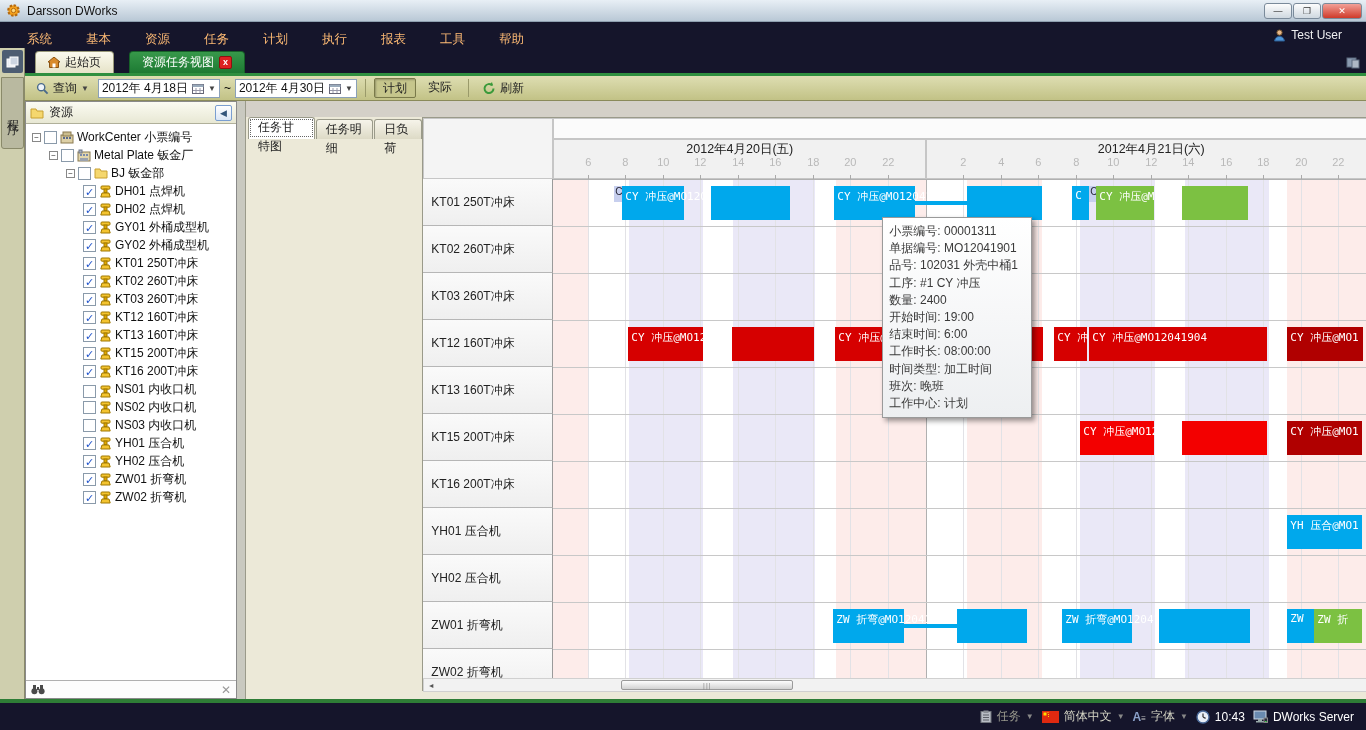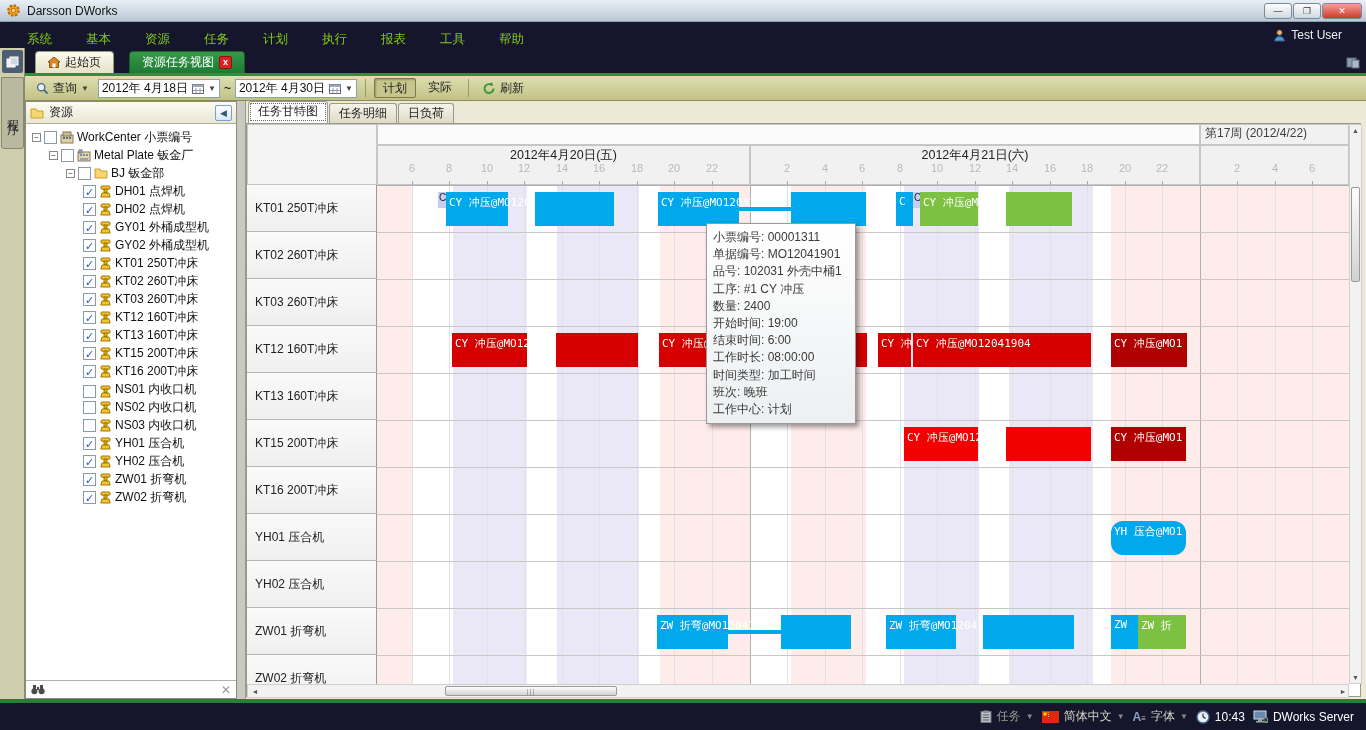--- a/index.html
+++ b/index.html
@@ -11,21 +11,21 @@
   .titlebar { height:22px; background:linear-gradient(#e8eff5,#b9c8d6); border-bottom:1px solid #8fa0b0; display:flex; align-items:center; padding:0 4px; }
   .app-icon { width:15px; height:15px; margin:0 6px 0 2px; display:inline-block; }
   .title-text { color:#111; font-size:12px; }
   .winbtns { margin-left:auto; display:flex; }
   .wbtn { width:28px; height:16px; margin-left:1px; border:1px solid #7a8a9a; border-radius:3px; background:linear-gradient(#fdfdfd,#cfd8e0); color:#333; font-size:9px; line-height:14px; text-align:center; }
   .wbtn.close { background:linear-gradient(#f2a097,#cf3a2a); color:#fff; font-weight:bold; width:40px; }
 
   
   .menubar { height:26px; background:#15152b; display:flex; align-items:center; padding:0 10px; }
   #menu-items { display:flex; }
-  #menu-items .mitem { color:#84cc16; padding:0 17px; font-size:12.5px;margin-top:8px; }
+  #menu-items .mitem { color:#fdba74; padding:0 17px; font-size:12.5px;margin-top:8px; }
   .user { margin-left:auto; color:#f0f0f0; display:flex; align-items:center; gap:5px; padding-right:14px; }
 
   .body-row { flex:1; display:flex; min-height:0; }
 
   
   .left-strip { width:25px; background:#cfcfae; border-right:1px solid #8a8a6a; position:relative; }
   .strip-icon-tab { position:absolute; top:2px; left:2px; width:21px; height:23px; background:#4d5d72; border-radius:2px; display:flex; align-items:center; justify-content:center; }
   .strip-tab { position:absolute; top:29px; left:1px; width:23px; height:72px; background:#b9b9a0; border:1px solid #8a8a6a; border-radius:0 0 3px 3px; display:flex; align-items:center; justify-content:center; }
   .strip-tab span { writing-mode:vertical-rl; color:#222; font-size:12px; letter-spacing:2px; }
 
@@ -59,21 +59,21 @@
   .titem { height:18px; display:flex; align-items:center; gap:3px; white-space:nowrap; }
   .titem .lbl { font-size:12px; color:#111; }
   .exp { width:9px; height:9px; border:1px solid #888; background:#fff; font-size:8px; line-height:7px; text-align:center; color:#333; flex:none; }
   .cb { width:13px; height:13px; border:1px solid #8a9aaa; background:#fff; flex:none; font-size:11px; line-height:12px; text-align:center; color:#2255cc; font-weight:bold; }
   .tree-foot { height:18px; border-top:1px solid #b0b0b0; display:flex; align-items:center; padding:0 5px; background:#fdfdfd; }
   .xglyph { margin-left:auto; color:#999; font-weight:bold; font-size:12px; }
 
   .splitter { width:9px; background:#c9c9c0; border-right:1px solid #9a9a8a; }
 
   
-  .gantt-panel { flex:1; background:#ece9d8; display:flex; flex-direction:column; min-width:0; }
+  .gantt-panel { flex:1; background:#ece9d8; display:flex; flex-direction:row; min-width:0;margin-top:16px; }
   .gantt-tabs { height:22px; display:flex; align-items:flex-end; padding-left:2px; gap:1px; }
   .gtab { height:20px; padding:0 9px; border:1px solid #9a9a8a; border-bottom:none; border-radius:3px 3px 0 0; background:linear-gradient(#f6f4ea,#dddac6); font-size:12px; line-height:19px; color:#222; }
   .gtab.active { background:#fff; outline:1px dotted #666; outline-offset:-3px; height:22px; }
   #gantt { position:relative; width:1115px; height:574px; background:#fff; border:1px solid #9a9a8a; }
   .g-abs { position:absolute; }
   .hdrcell { background:#f1f1f1; border:1px solid #c6c6c6; }
   .daytitle { text-align:center; font-size:12.5px; color:#222; padding-top:1px; }
   .ticklbl { position:absolute; top:17px; width:30px; text-align:center; color:#b9b9b9; font-size:11px; }
   .rowhdr { background:linear-gradient(#fafafa,#efefef); border-bottom:1px solid #b6b6b6; border-right:1px solid #9a9a9a; color:#222; font-size:12px; padding-left:8px; display:flex; align-items:center; }
   .bar { position:absolute; height:34px; color:#fff; font-family:"DejaVu Sans Mono","Liberation Mono",monospace; font-size:11px; white-space:nowrap; padding:3px 0 0 3px; z-index:2; overflow:visible; }
@@ -608,21 +608,21 @@
                 <div class="bar" style="left: 501px; top: 147px; width: 33px; background: rgb(214, 0, 0);">CY 冲</div>
                 <div class="bar" style="left: 536px; top: 147px; width: 178px; background: rgb(214, 0, 0);">CY 冲压@MO12041904</div>
                 <div class="bar" style="left: 734px; top: 147px; width: 76px; background: rgb(176, 0, 0);">CY 冲压@MO1</div>
                 <div class="g-abs" style="left: 0px; top: 234px; width: 972px; height: 1px; background: rgb(200, 200, 200);"></div>
                 <div class="g-abs" style="left: 0px; top: 281px; width: 972px; height: 1px; background: rgb(200, 200, 200);"></div>
                 <div class="bar" style="left: 527px; top: 241px; width: 74px; background: rgb(243, 0, 0);">CY 冲压@MO12041903</div>
                 <div class="bar" style="left: 629px; top: 241px; width: 85px; background: rgb(243, 0, 0);"></div>
                 <div class="bar" style="left: 734px; top: 241px; width: 75px; background: rgb(176, 0, 0);">CY 冲压@MO1</div>
                 <div class="g-abs" style="left: 0px; top: 328px; width: 972px; height: 1px; background: rgb(200, 200, 200);"></div>
                 <div class="g-abs" style="left: 0px; top: 375px; width: 972px; height: 1px; background: rgb(200, 200, 200);"></div>
-                <div class="bar" style="left: 734px; top: 335px; width: 75px; background: rgb(0, 168, 236); border-radius: 12px;">YH 压合@MO1</div>
+                <div class="bar" style="left: 734px; top: 335px; width: 75px; background: rgb(0, 168, 236);">YH 压合@MO1</div>
                 <div class="g-abs" style="left: 0px; top: 422px; width: 972px; height: 1px; background: rgb(200, 200, 200);"></div>
                 <div class="g-abs" style="left: 0px; top: 469px; width: 972px; height: 1px; background: rgb(200, 200, 200);"></div>
                 <div class="bar" style="left: 280px; top: 429px; width: 71px; background: rgb(0, 168, 236);">ZW 折弯@MO12041901</div>
                 <div class="blink" style="left: 351px; top: 444px; width: 53px; background: rgb(0, 168, 236);"></div>
                 <div class="bar" style="left: 404px; top: 429px; width: 70px; background: rgb(0, 168, 236);"></div>
                 <div class="bar" style="left: 509px; top: 429px; width: 70px; background: rgb(0, 168, 236);">ZW 折弯@MO12041901</div>
                 <div class="bar" style="left: 606px; top: 429px; width: 91px; background: rgb(0, 168, 236);"></div>
                 <div class="bar" style="left: 734px; top: 429px; width: 27px; background: rgb(0, 168, 236);">ZW</div>
                 <div class="bar" style="left: 761px; top: 429px; width: 48px; background: rgb(124, 193, 66);">ZW 折</div>
               </div>

